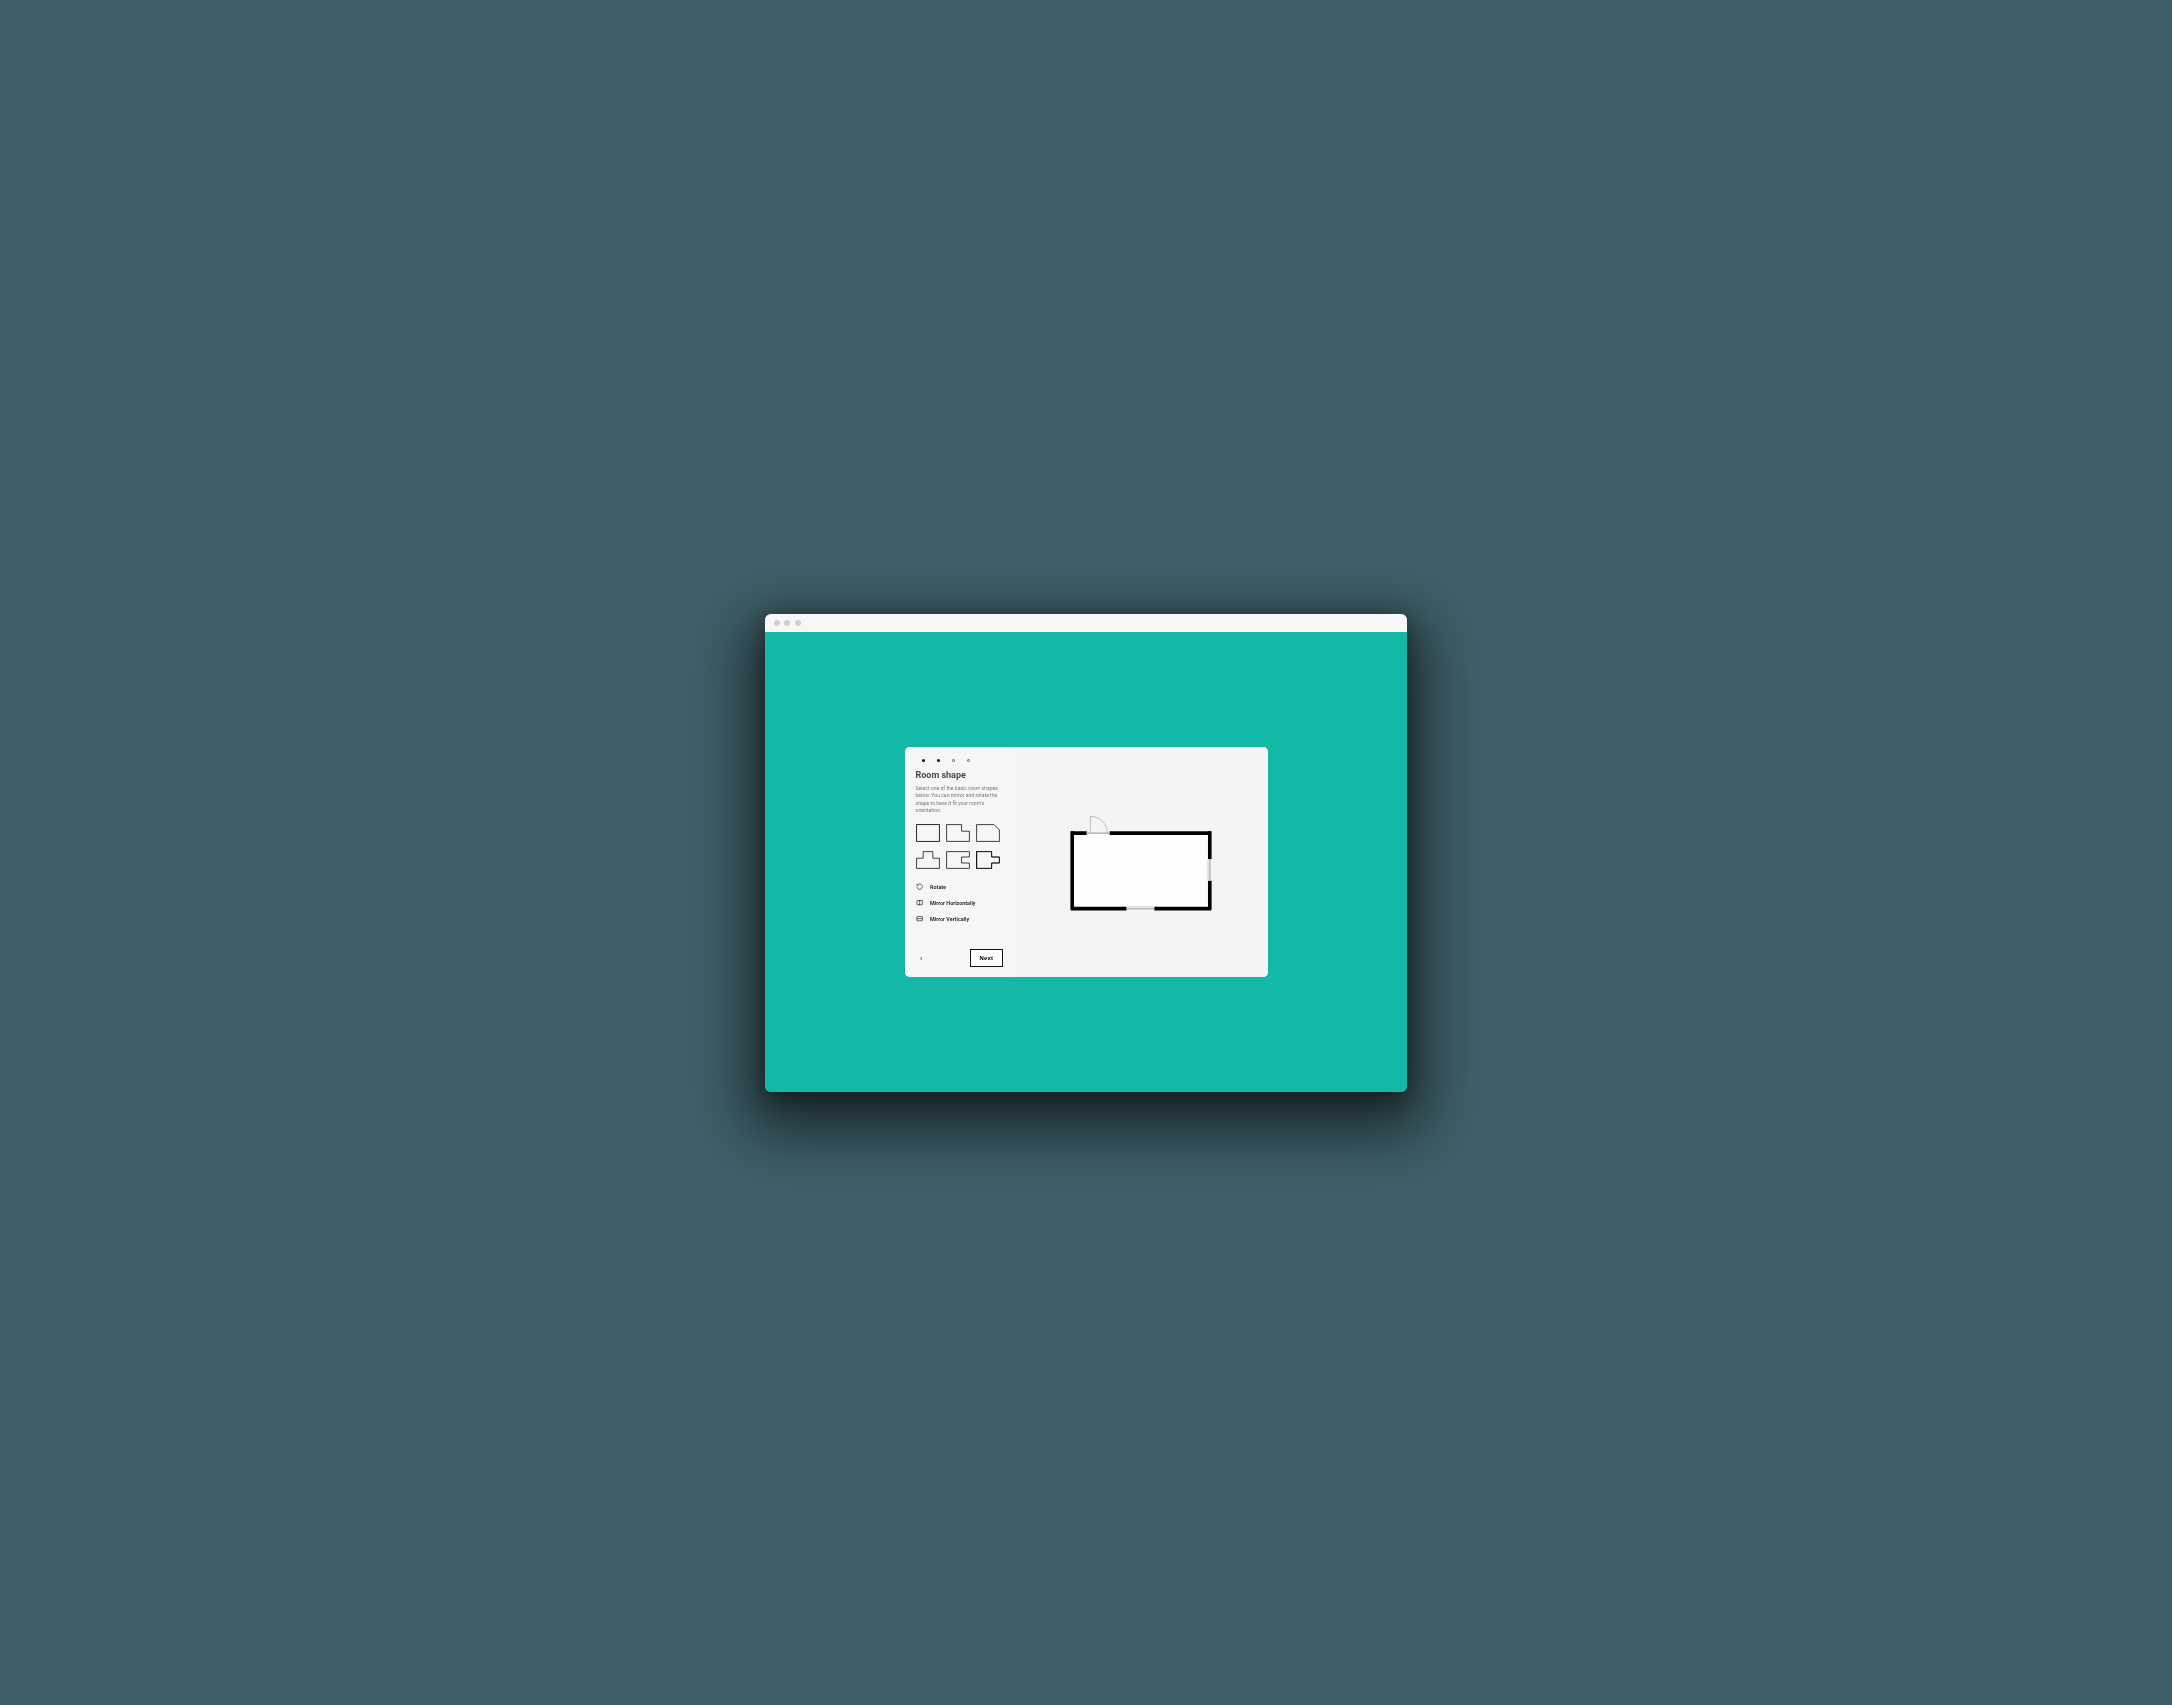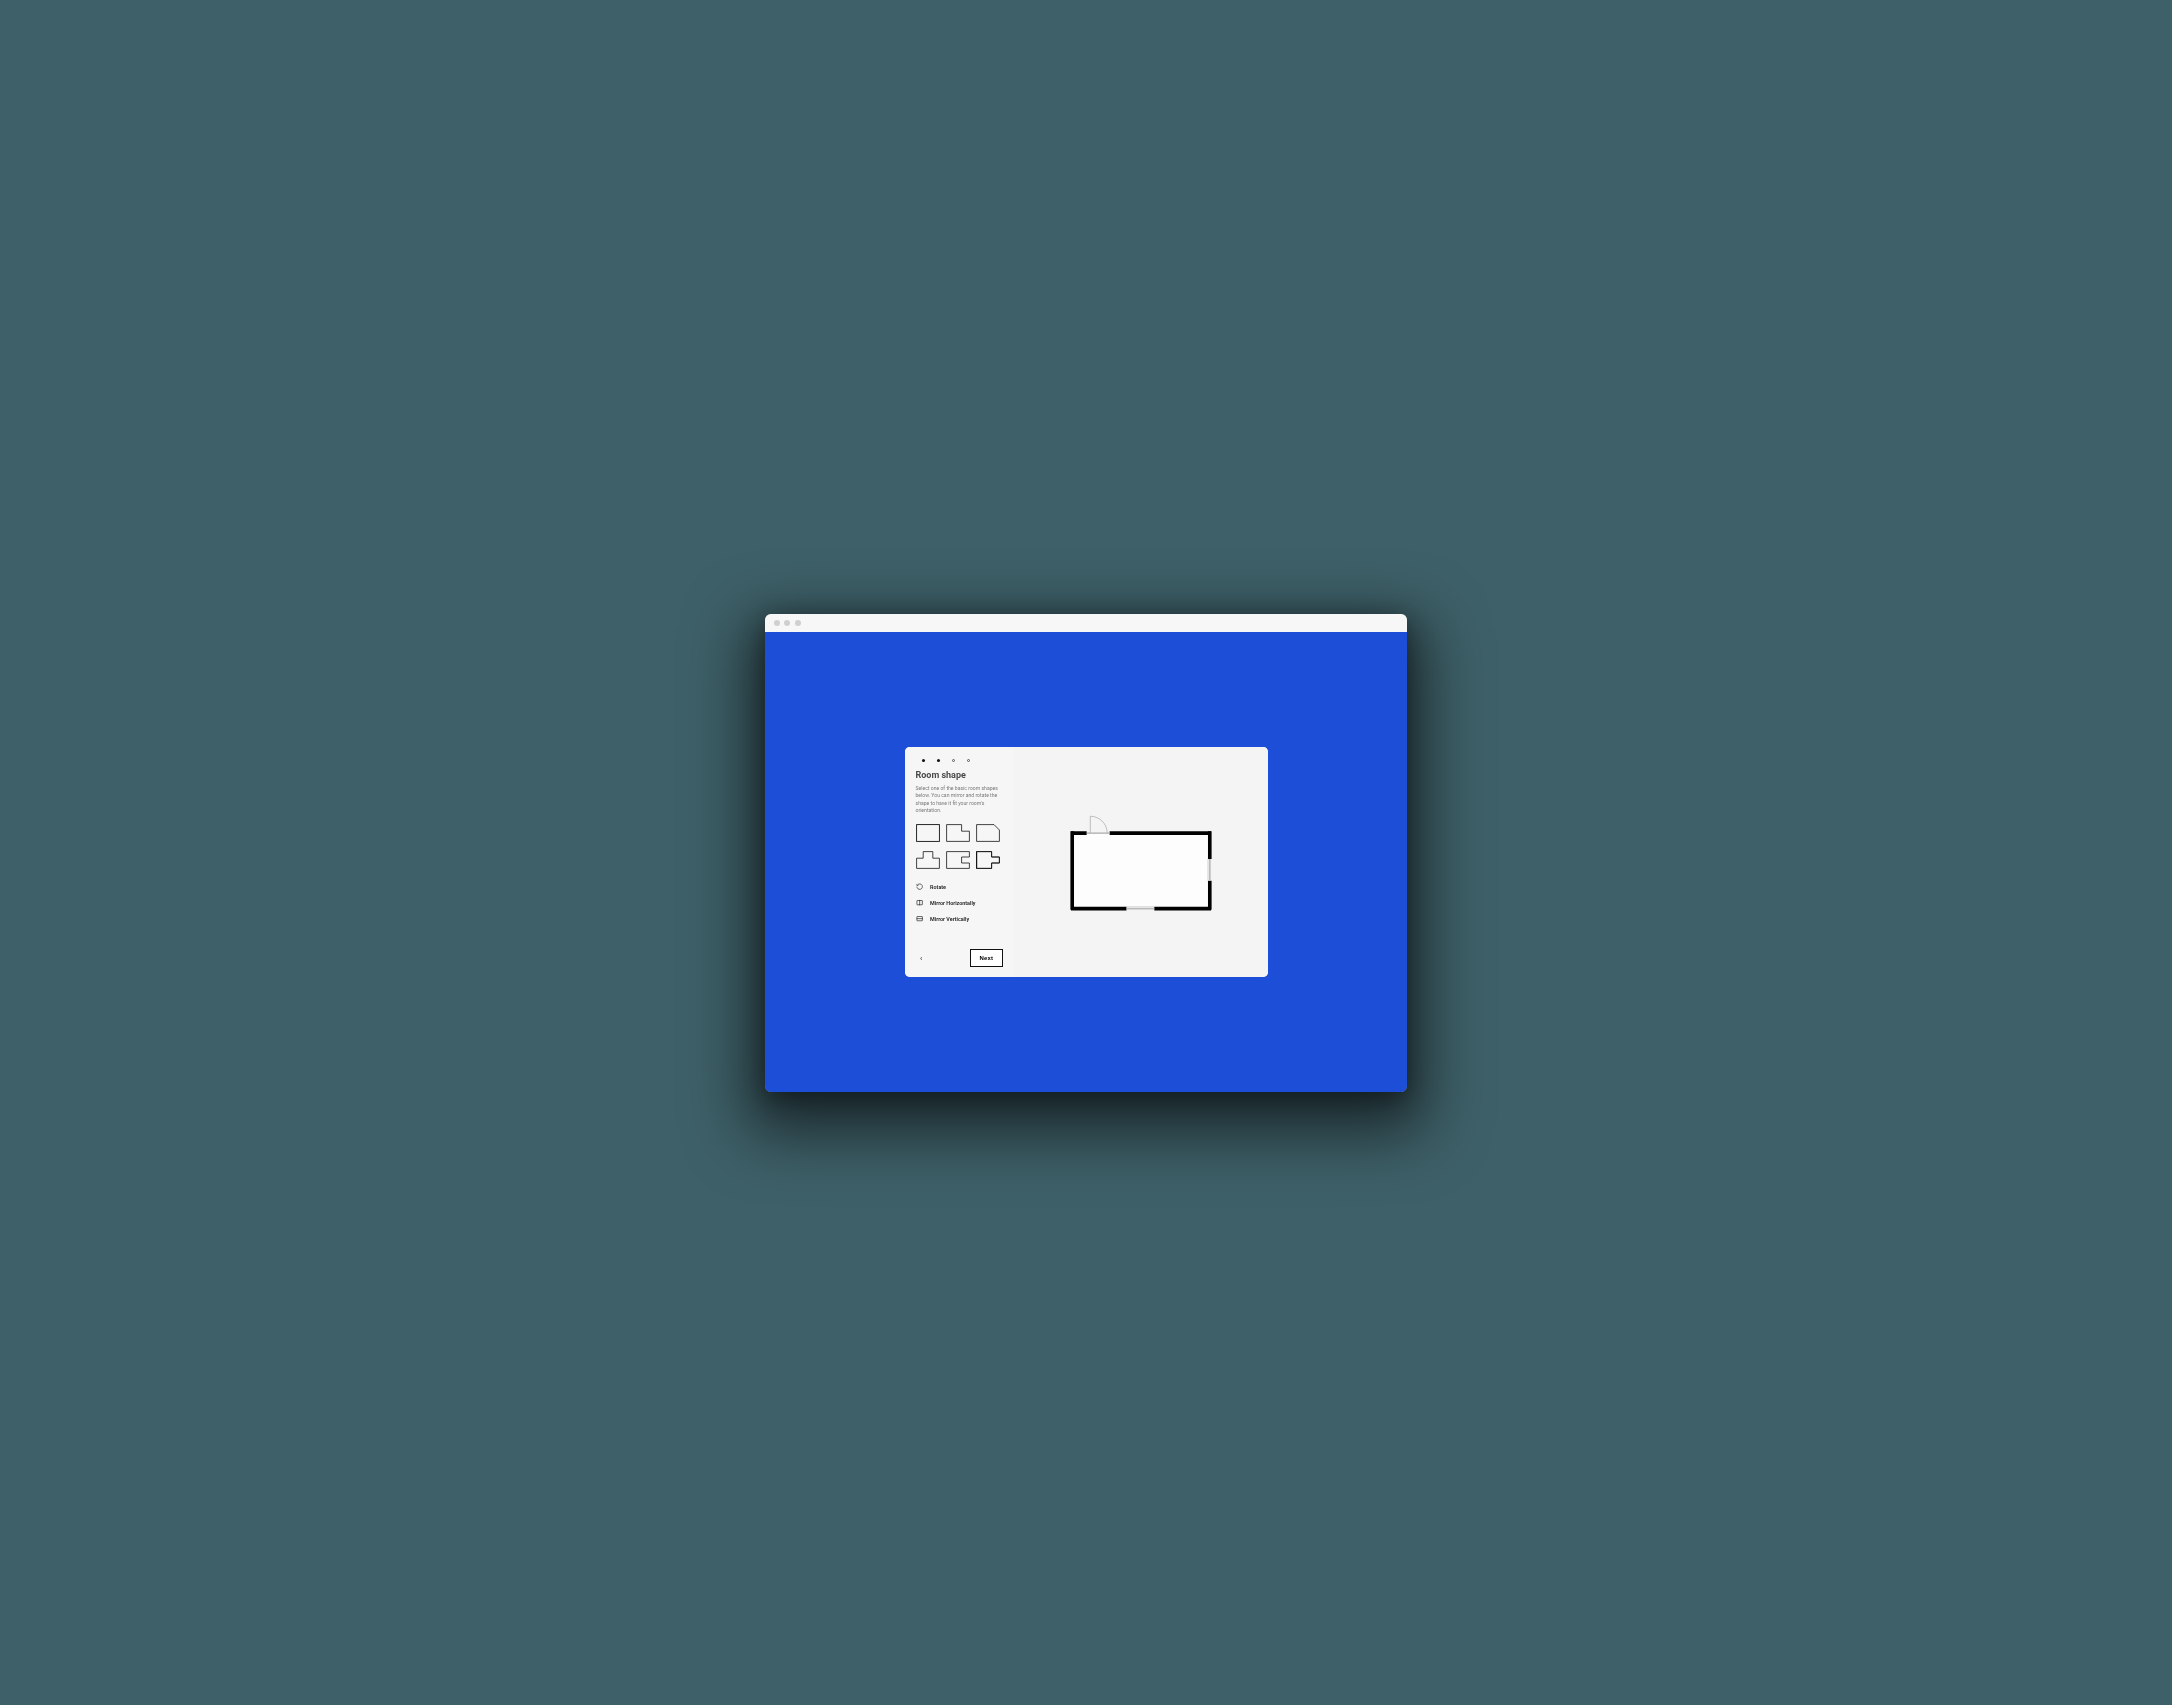--- a/index.html
+++ b/index.html
@@ -31,21 +31,21 @@
     align-items: center;
     padding-left: 8.5px;
     gap: 4.8px;
   }
   .traffic-dot {
     width: 6px; height: 6px; border-radius: 50%;
     background: #d0d0d0;
   }
   .viewport {
     flex: 1;
-    background: #1d4ed8;
+    background: #14b8a6;
     position: relative;
     display: flex;
     align-items: center;
     justify-content: center;
   }
 
   
   .modal {
     width: 363px;
     height: 230px;

